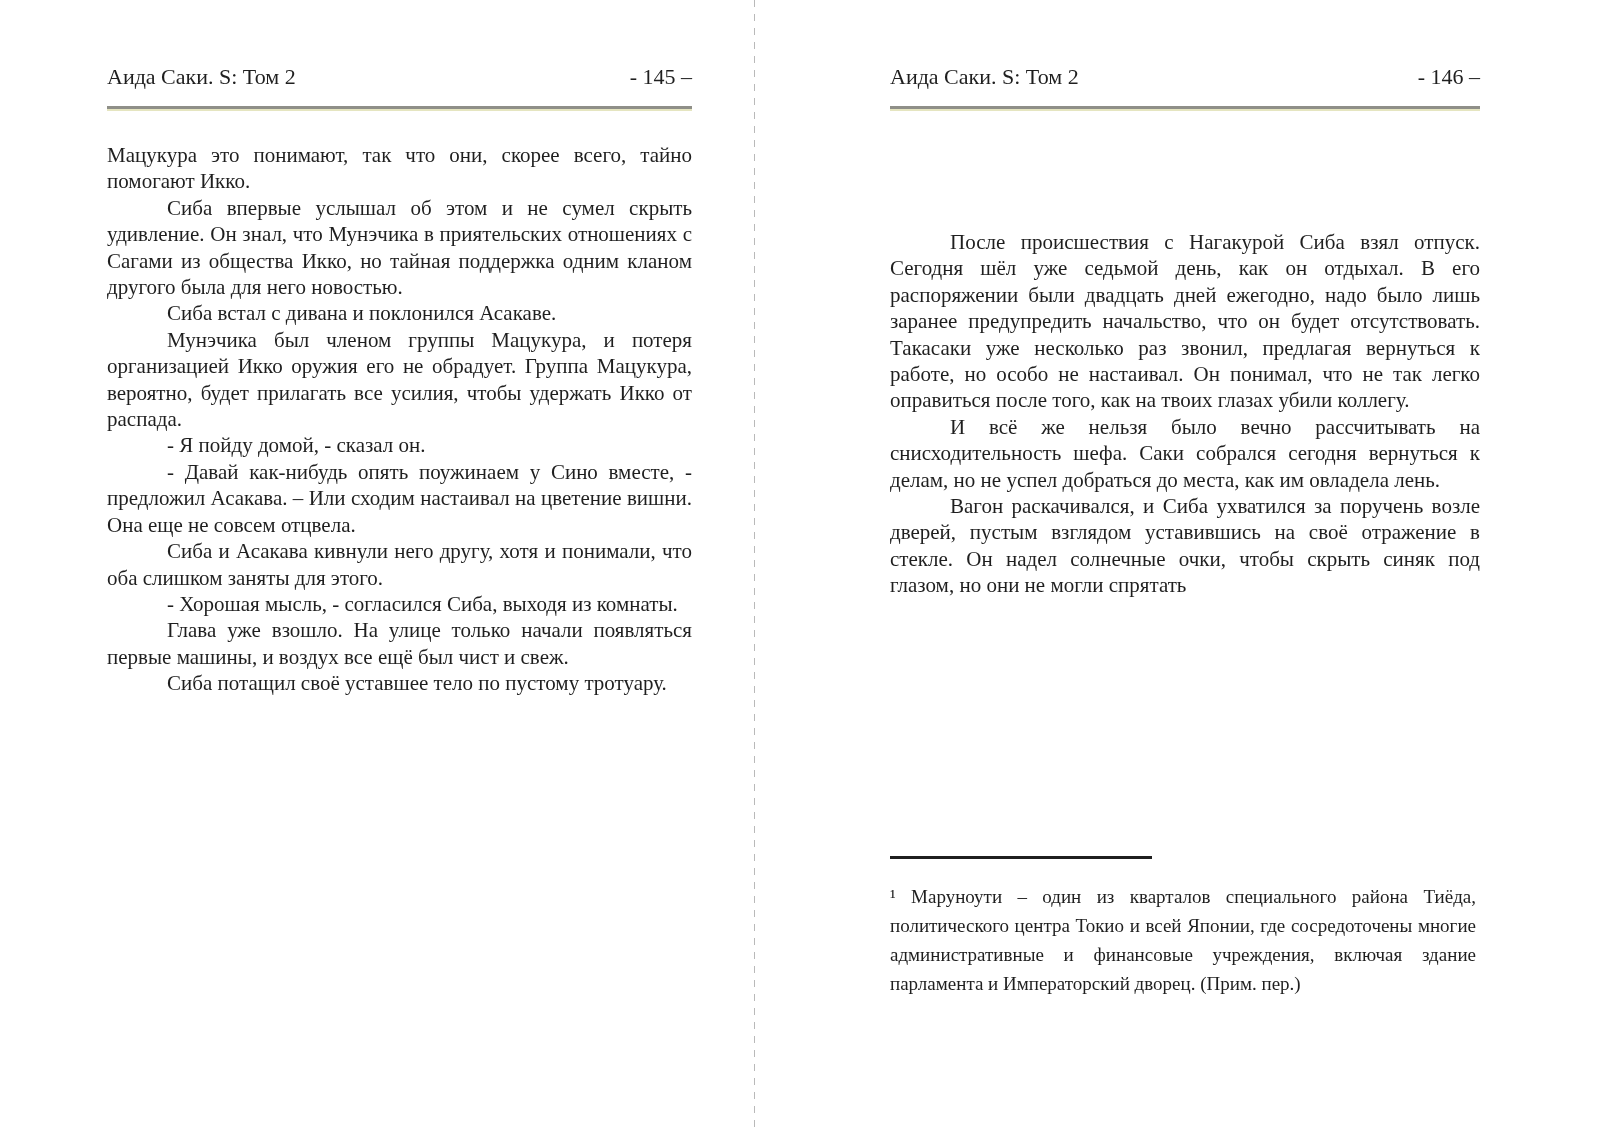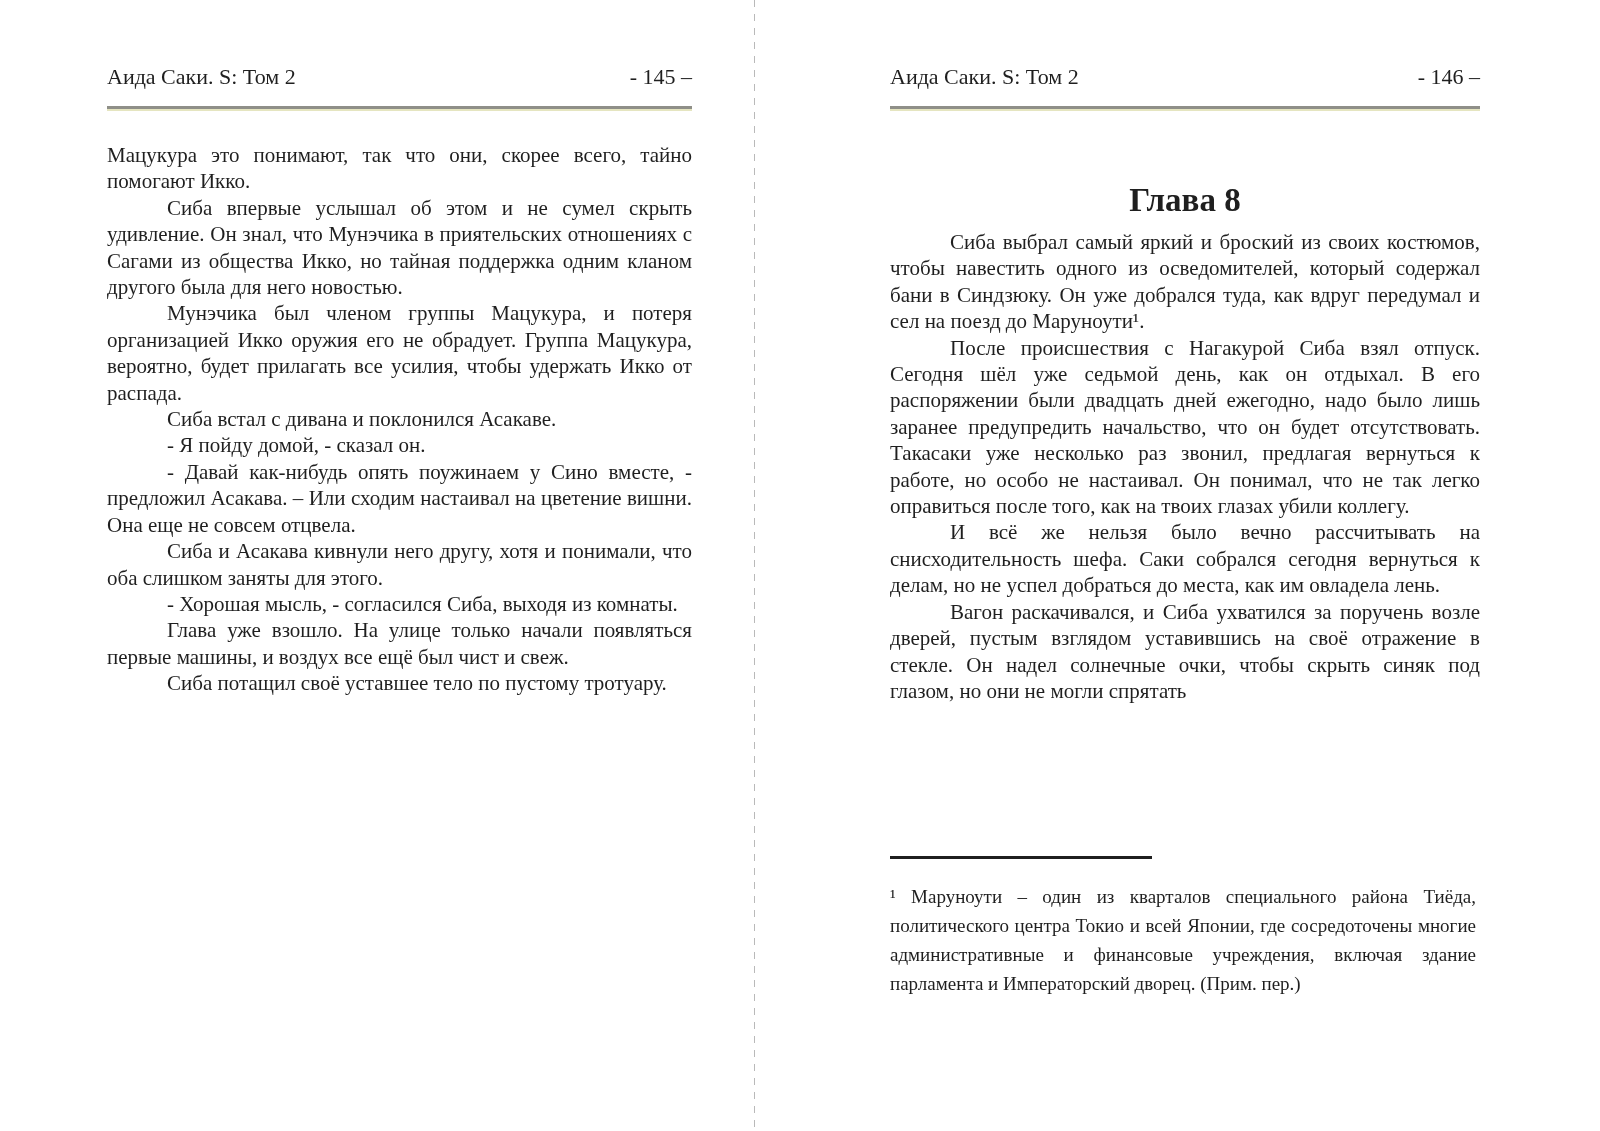--- a/index.html
+++ b/index.html
@@ -66,40 +66,38 @@
 
   <section class="page left">
     <header class="page-header">
       <span>Аида Саки. S: Том 2</span>
       <span>- 145 –</span>
     </header>
     <div class="header-rule"></div>
     <div class="page-body">
       <p class="no-indent">Мацукура это понимают, так что они, скорее всего, тайно помогают Икко.</p>
       <p>Сиба впервые услышал об этом и не сумел скрыть удивление. Он знал, что Мунэчика в приятельских отношениях с Сагами из общества Икко, но тайная поддержка одним кланом другого была для него новостью.</p>
+      <p>Сиба встал с дивана и поклонился Асакаве.</p>
       <p>Мунэчика был членом группы Мацукура, и потеря организацией Икко оружия его не обрадует. Группа Мацукура, вероятно, будет прилагать все усилия, чтобы удержать Икко от распада.</p>
-      <p>Сиба встал с дивана и поклонился Асакаве.</p>
       <p>- Я пойду домой, - сказал он.</p>
       <p>- Давай как-нибудь опять поужинаем у Сино вместе, - предложил Асакава. – Или сходим настаивал на цветение вишни. Она еще не совсем отцвела.</p>
       <p>Сиба и Асакава кивнули него другу, хотя и понимали, что оба слишком заняты для этого.</p>
       <p>- Хорошая мысль, - согласился Сиба, выходя из комнаты.</p>
       <p>Глава уже взошло. На улице только начали появляться первые машины, и воздух все ещё был чист и свеж.</p>
       <p>Сиба потащил своё уставшее тело по пустому тротуару.</p>
     </div>
   </section>
 
   <section class="page right">
     <header class="page-header">
       <span>Аида Саки. S: Том 2</span>
       <span>- 146 –</span>
     </header>
     <div class="header-rule"></div>
-    <h1 class="chapter-title">Глава 8</h1>
     <div class="page-body">
-      <p>Сиба выбрал самый яркий и броский из своих костюмов, чтобы навестить одного из осведомителей, который содержал бани в Синдзюку. Он уже добрался туда, как вдруг передумал и сел на поезд до Маруноути¹.</p>
       <p>После происшествия с Нагакурой Сиба взял отпуск. Сегодня шёл уже седьмой день, как он отдыхал. В его распоряжении были двадцать дней ежегодно, надо было лишь заранее предупредить начальство, что он будет отсутствовать. Такасаки уже несколько раз звонил, предлагая вернуться к работе, но особо не настаивал. Он понимал, что не так легко оправиться после того, как на твоих глазах убили коллегу.</p>
       <p>И всё же нельзя было вечно рассчитывать на снисходительность шефа. Саки собрался сегодня вернуться к делам, но не успел добраться до места, как им овладела лень.</p>
       <p>Вагон раскачивался, и Сиба ухватился за поручень возле дверей, пустым взглядом уставившись на своё отражение в стекле. Он надел солнечные очки, чтобы скрыть синяк под глазом, но они не могли спрятать</p>
     </div>
     <div class="footnote-separator"></div>
     <div class="footnote">¹ Маруноути – один из кварталов специального района Тиёда, политического центра Токио и всей Японии, где сосредоточены многие административные и финансовые учреждения, включая здание парламента и Императорский дворец. (Прим. пер.)</div>
   </section>
 
 </div>
 

